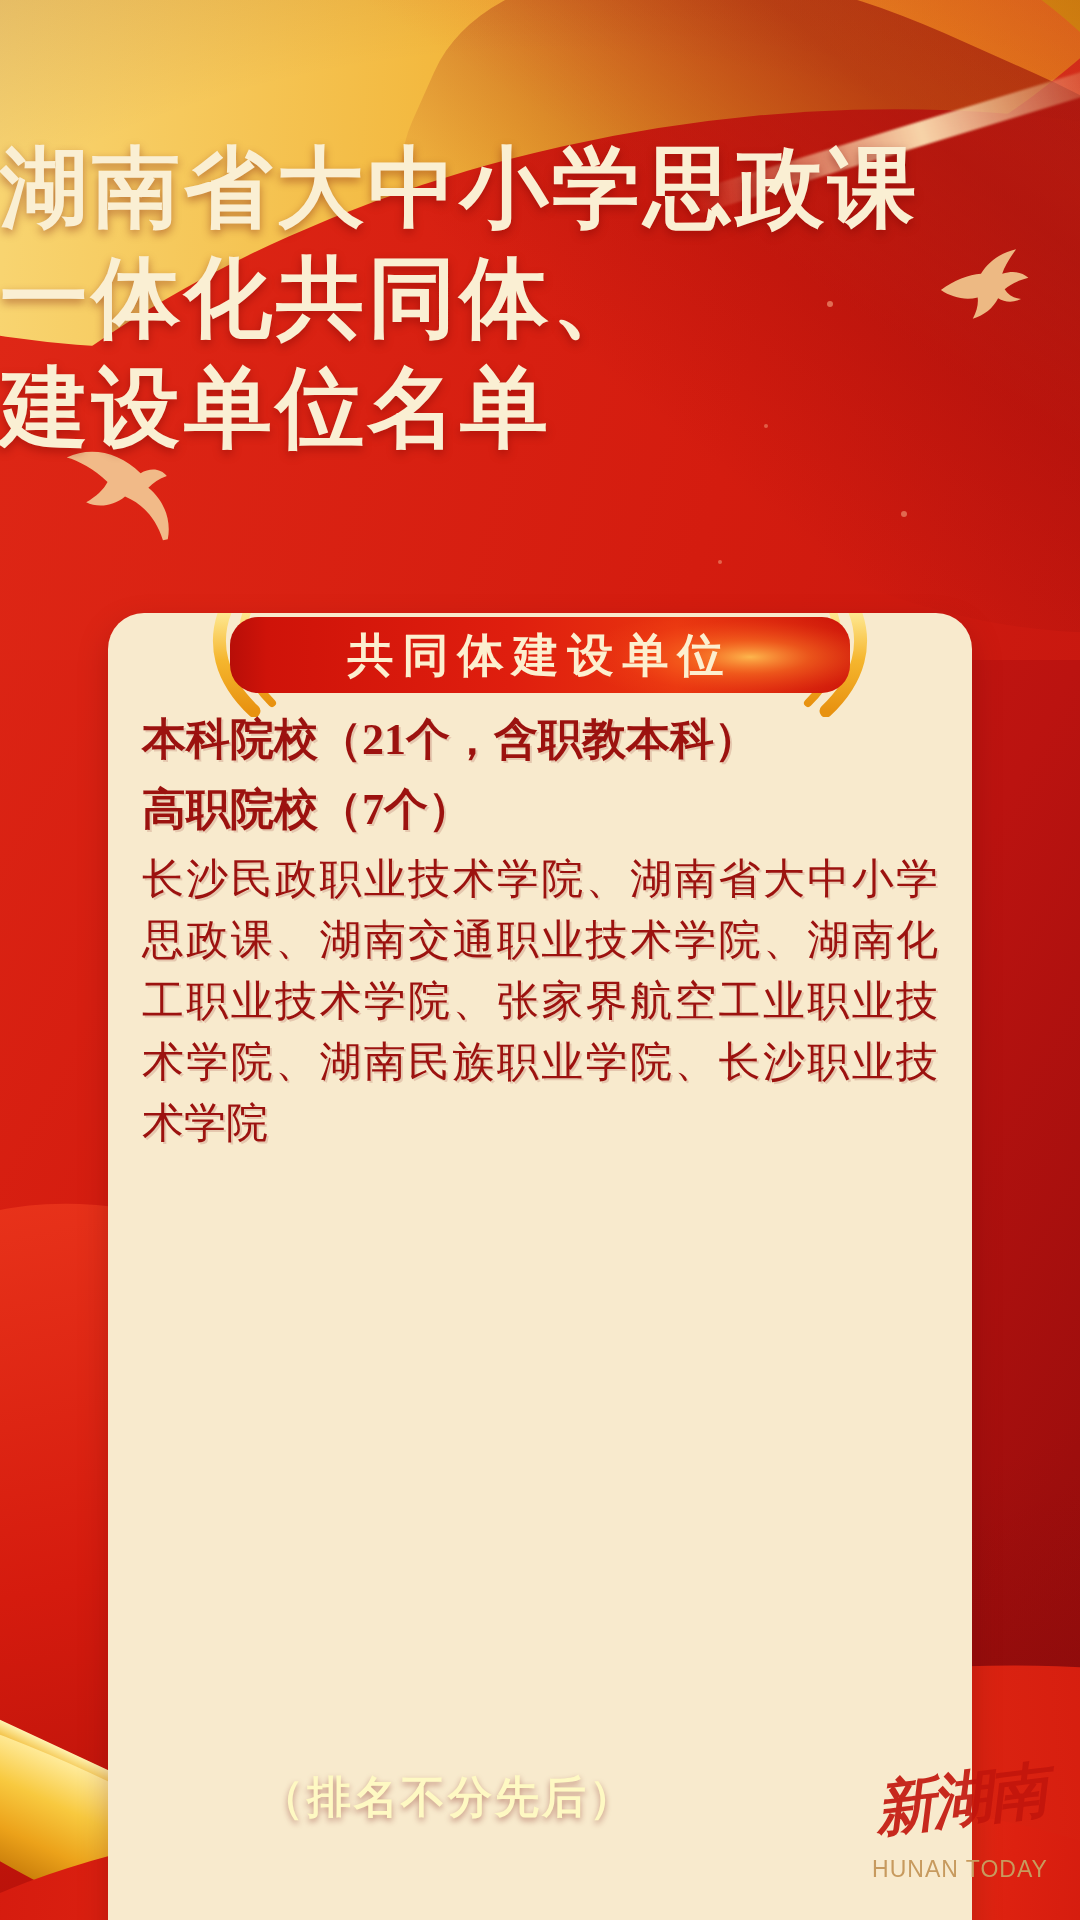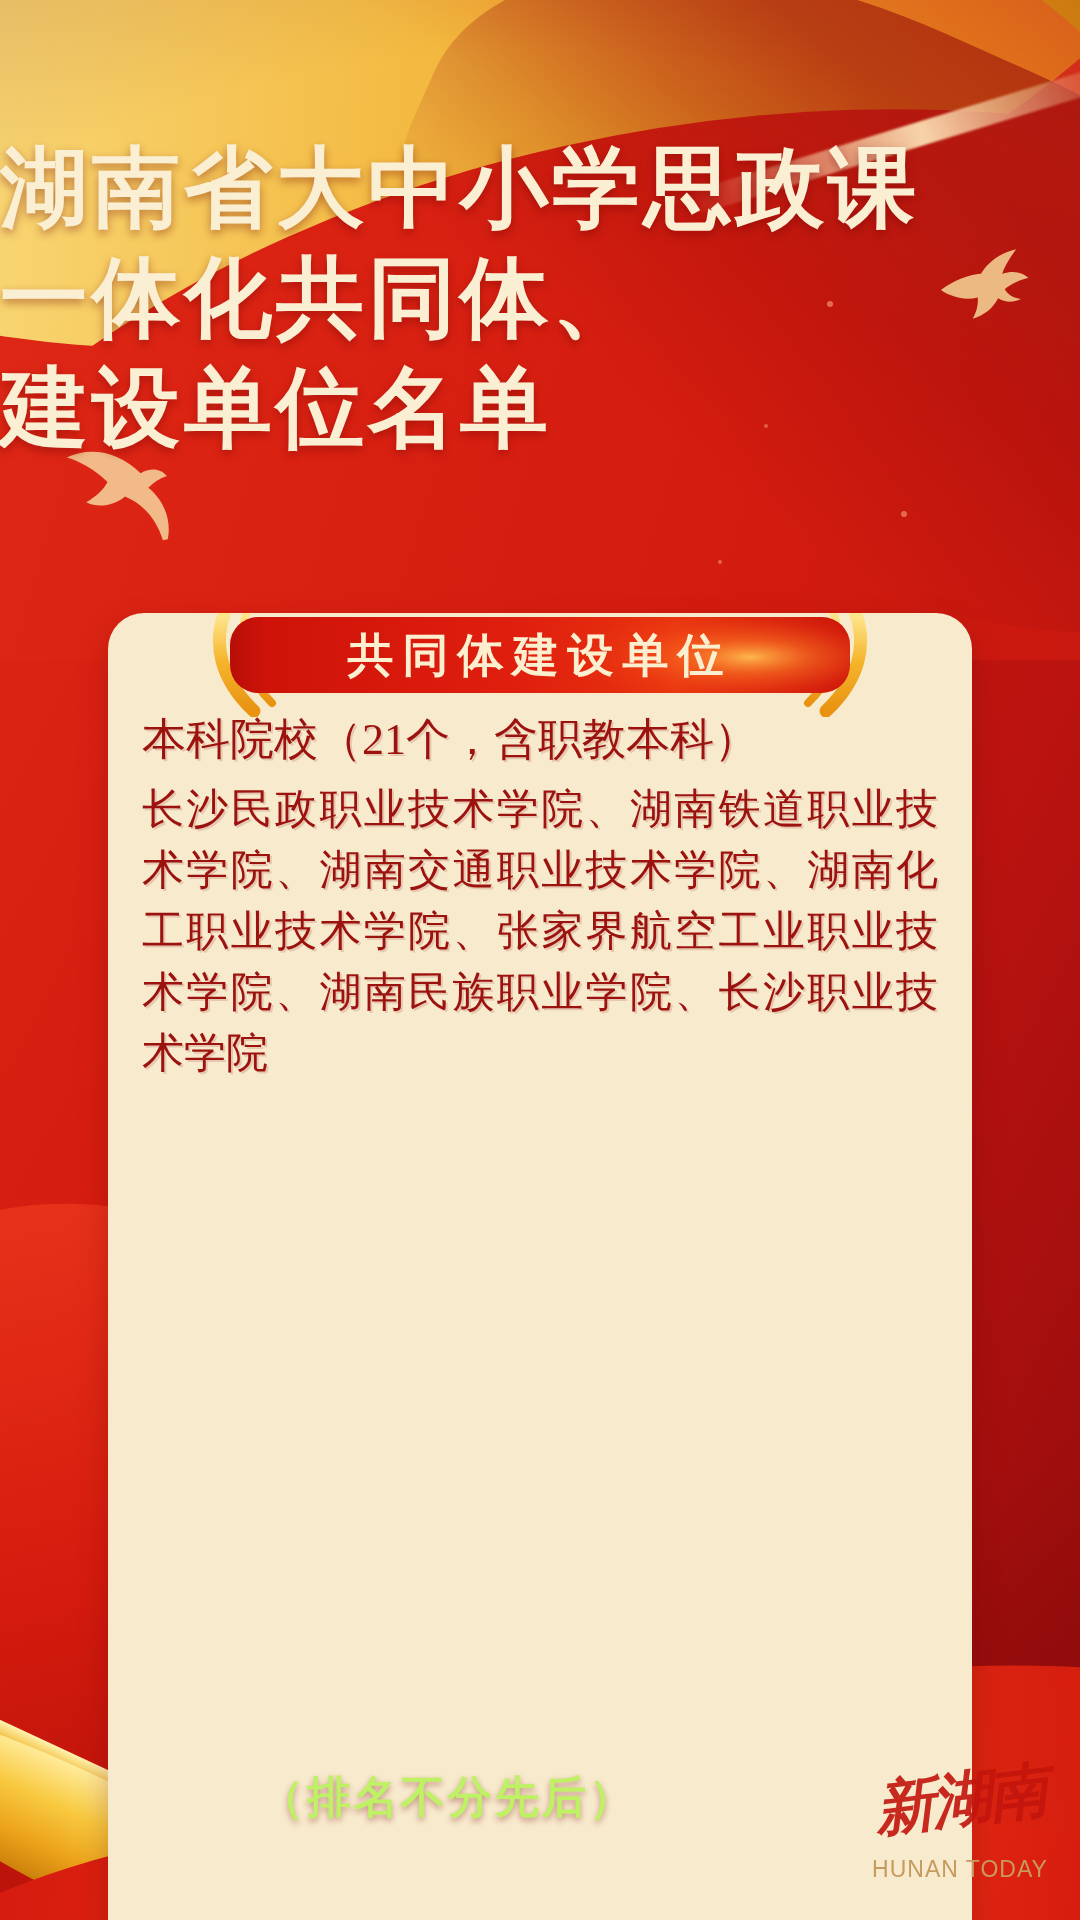--- a/index.html
+++ b/index.html
@@ -61,28 +61,28 @@
   .title{position:absolute;left:0;top:134px;width:1080px;z-index:5;
     color:#faefd3;font-weight:bold;font-size:88px;line-height:110px;letter-spacing:4px;
     text-shadow:0 4px 10px rgba(110,0,0,.4);}
 
   
   .card{position:absolute;left:108px;top:613px;width:864px;height:1400px;z-index:6;
     background:#f8eacd;border-radius:36px;box-shadow:0 12px 30px rgba(100,0,0,.28);}
   .badge{position:absolute;left:50%;top:0;transform:translateX(-50%);width:700px;height:104px;}
   .card-body{position:absolute;left:0;top:0;width:864px;height:1132px;
     padding:96px 34px 0 34px;box-sizing:border-box;color:#9c120f;}
-  .sec-heading{font-size:44px;font-weight:normal;line-height:61px;margin:0 0 9px 0;
+  .sec-heading{font-size:44px;font-weight:bold;line-height:61px;margin:0 0 9px 0;
     text-shadow:2px 2px 0 rgba(120,10,8,.15);}
   .sec-list{font-size:42px;line-height:61px;margin:0 0 9px 0;text-align:justify;
     text-justify:inter-ideograph;text-shadow:2px 2px 0 rgba(120,10,8,.15);}
 
   
   .footer-note{position:absolute;left:0;top:1768px;width:896px;text-align:center;z-index:7;
-    color:#bef264;font-size:44px;font-weight:bold;letter-spacing:3px;
+    color:#fef9c3;font-size:44px;font-weight:bold;letter-spacing:3px;
     text-shadow:0 3px 6px rgba(110,0,0,.4);}
   .logo{position:absolute;right:10px;top:1768px;width:220px;z-index:8;text-align:center;}
   .logo-cn{font-size:60px;font-weight:bold;font-style:italic;color:#c2150c;opacity:.9;
     transform:rotate(-7deg);letter-spacing:-3px;line-height:64px;}
   .logo-en{margin-top:24px;font-family:"Liberation Sans","DejaVu Sans",sans-serif;
     font-size:23px;font-weight:normal;color:#c79a5e;letter-spacing:1px;}
 </style>
 </head>
 <body>
 
@@ -157,21 +157,22 @@
         <path d="M664 -4 C678 30 670 66 636 98" stroke-width="13"></path>
         <path d="M642 -4 C654 28 648 60 618 90" stroke-width="8"></path>
       </g>
       <rect x="40" y="4" width="620" height="76" rx="28" fill="url(#bg1)"></rect>
       <ellipse cx="560" cy="44" rx="175" ry="48" fill="url(#glow)" clip-path="url(#bclip)"></ellipse>
       <text x="350" y="58" text-anchor="middle" font-size="46" font-weight="bold" letter-spacing="9" fill="#fcefcf" font-family="Liberation Serif, DejaVu Serif, serif">共同体建设单位</text>
     </svg>
 
     <div class="card-body">
       <div class="sec-heading">本科院校（21个，含职教本科）</div>
-      <p class="sec-list">长沙民政职业技术学院、湖南铁道职业技术学院、湖南交通职业技术学院、湖南化工职业技术学院、张家界航空工业职业技术学院、湖南民族职业学院、长沙职业技术学院</p>
+      <div class="sec-heading">高职院校（7个）</div>
+      <p class="sec-list">长沙民政职业技术学院、湖南省大中小学思政课、湖南交通职业技术学院、湖南化工职业技术学院、张家界航空工业职业技术学院、湖南民族职业学院、长沙职业技术学院</p>
     </div>
   </div>
 
   <div class="footer-note">（排名不分先后）</div>
   <div class="logo">
     <div class="logo-cn">新湖南</div>
     <div class="logo-en">HUNAN TODAY</div>
   </div>
 
 </div>

